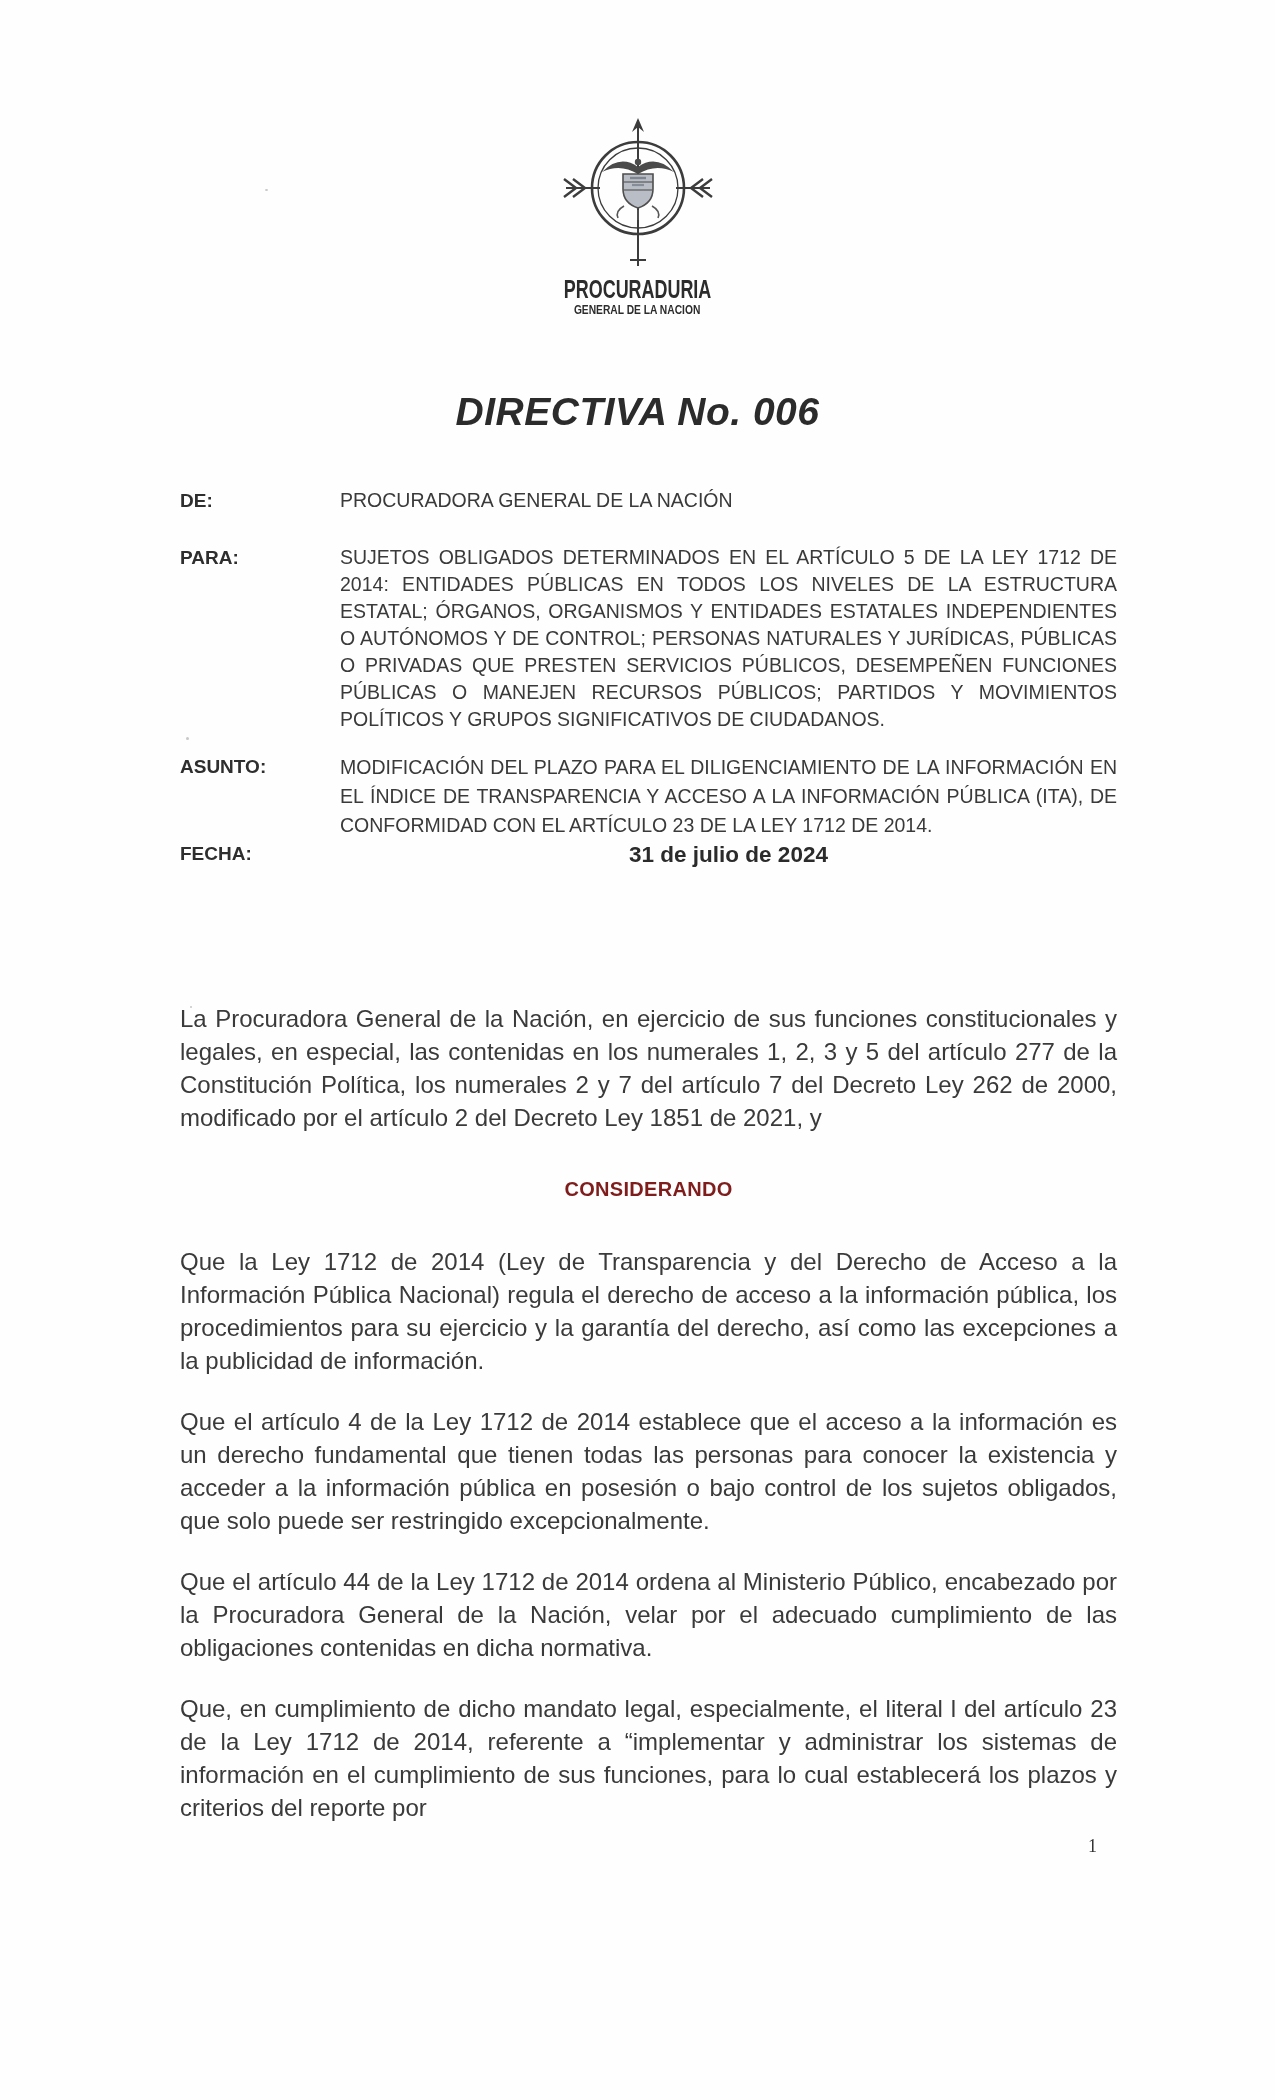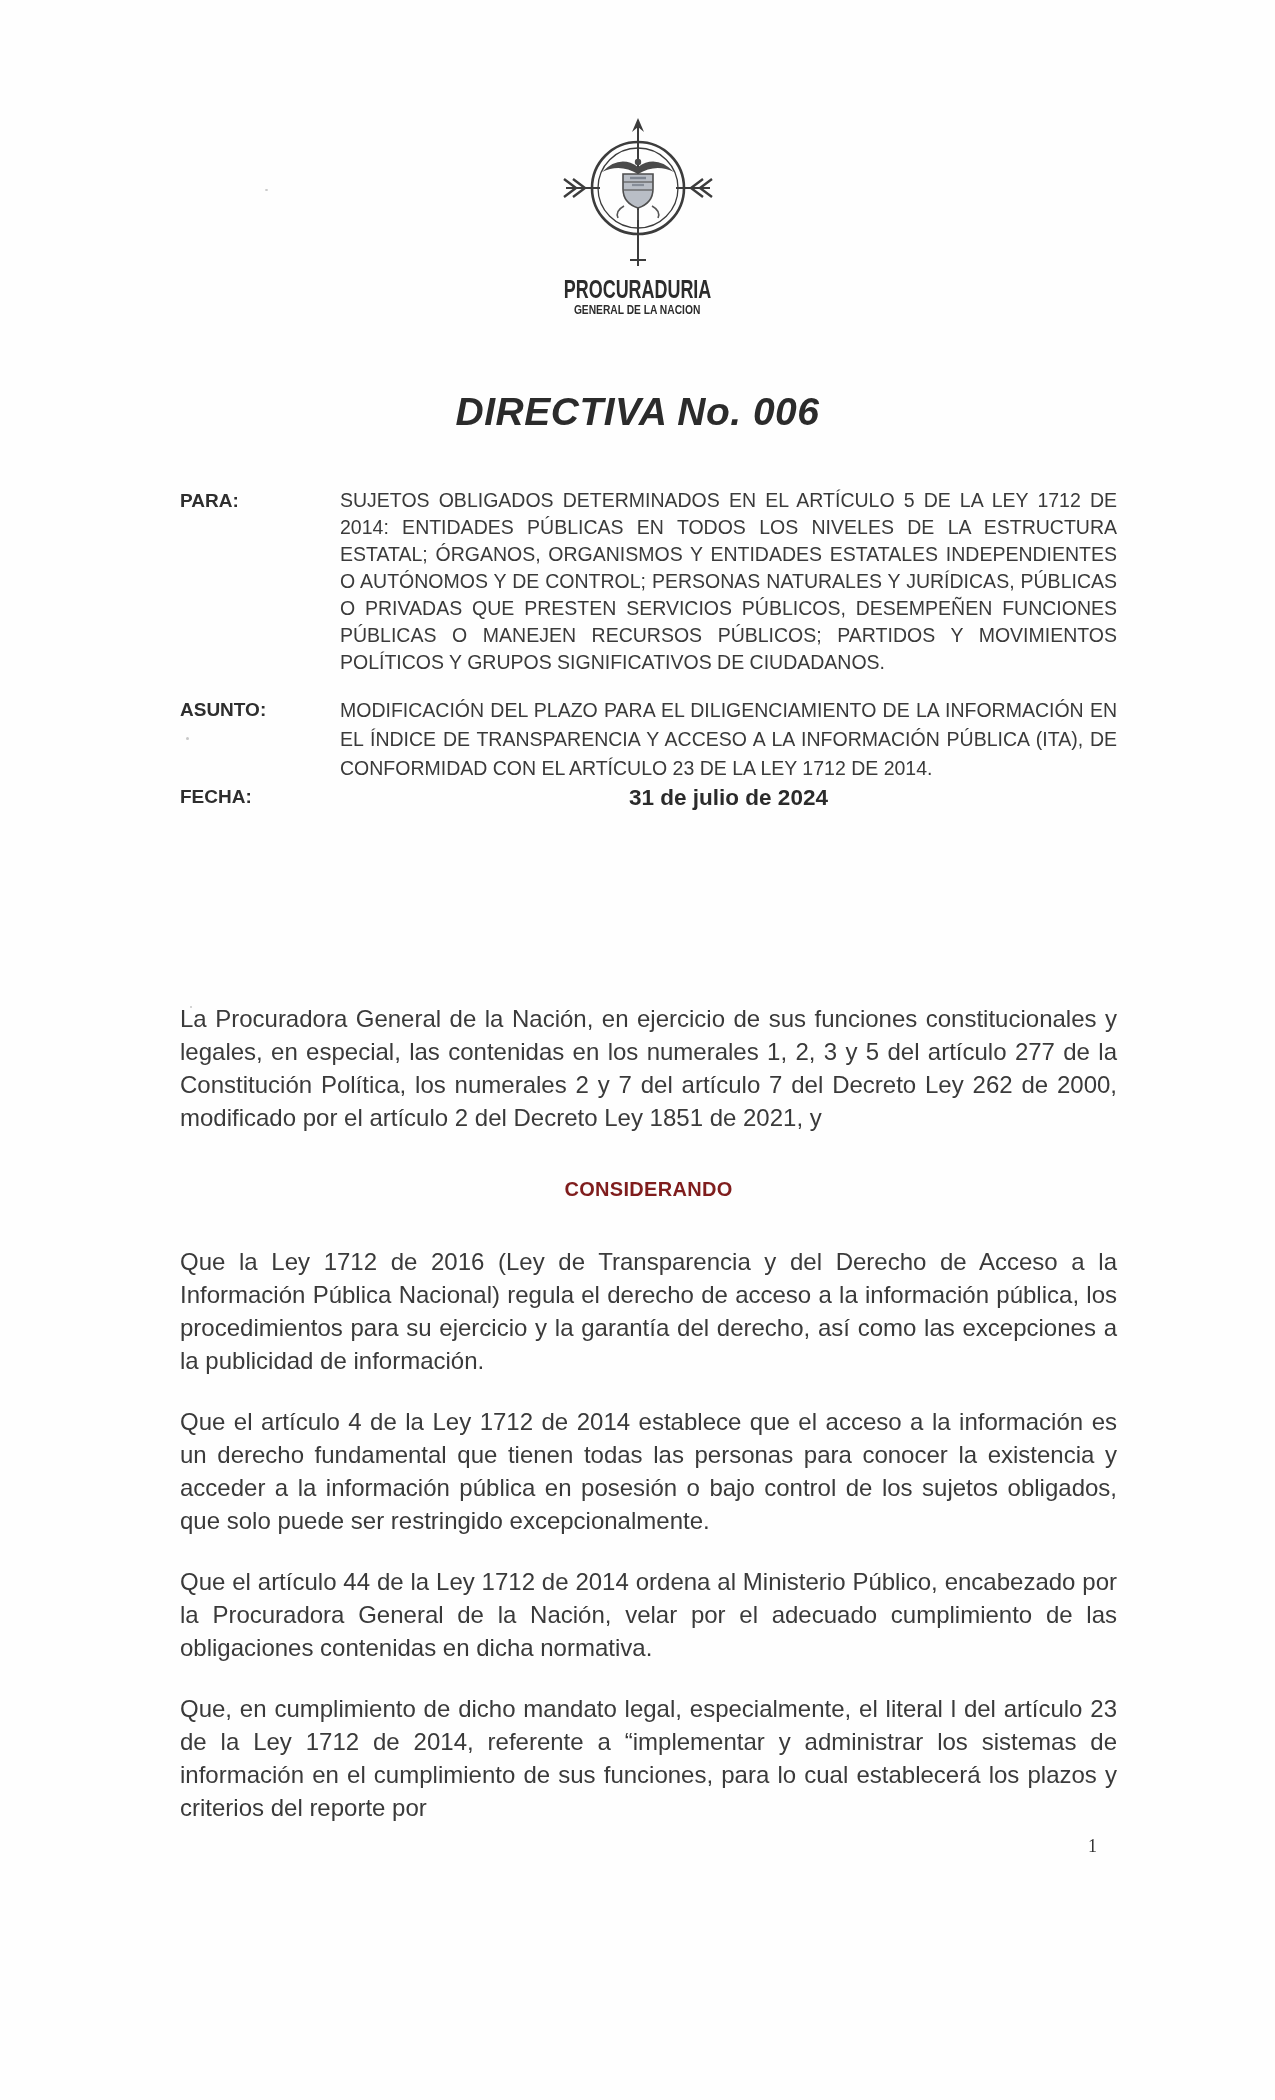--- a/index.html
+++ b/index.html
@@ -146,38 +146,42 @@
       <span class="org-line1">PROCURADURIA</span>
       <span class="org-line2">
         <span>GENERAL DE LA NACION</span>
       </span>
     </div>
   </header>
 
   <h1 class="doc-title">DIRECTIVA No. 006</h1>
 
   <section class="fields">
+    <div class="field-row row-de">
+      <div class="field-label">DE:</div>
+      <div class="field-value">PROCURADORA GENERAL DE LA NACIÓN</div>
+    </div>
     <div class="field-row row-para">
       <div class="field-label">PARA:</div>
       <div class="field-value">SUJETOS OBLIGADOS DETERMINADOS EN EL ARTÍCULO 5 DE LA LEY 1712 DE 2014: ENTIDADES PÚBLICAS EN TODOS LOS NIVELES DE LA ESTRUCTURA ESTATAL; ÓRGANOS, ORGANISMOS Y ENTIDADES ESTATALES INDEPENDIENTES O AUTÓNOMOS Y DE CONTROL; PERSONAS NATURALES Y JURÍDICAS, PÚBLICAS O PRIVADAS QUE PRESTEN SERVICIOS PÚBLICOS, DESEMPEÑEN FUNCIONES PÚBLICAS O MANEJEN RECURSOS PÚBLICOS; PARTIDOS Y MOVIMIENTOS POLÍTICOS Y GRUPOS SIGNIFICATIVOS DE CIUDADANOS.</div>
     </div>
     <div class="field-row row-asunto">
       <div class="field-label">ASUNTO:</div>
       <div class="field-value">MODIFICACIÓN DEL PLAZO PARA EL DILIGENCIAMIENTO DE LA INFORMACIÓN EN EL ÍNDICE DE TRANSPARENCIA Y ACCESO A LA INFORMACIÓN PÚBLICA (ITA), DE CONFORMIDAD CON EL ARTÍCULO 23 DE LA LEY 1712 DE 2014.</div>
     </div>
     <div class="field-row row-fecha">
       <div class="field-label">FECHA:</div>
       <div class="field-value">31 de julio de 2024</div>
     </div>
   </section>
 
   <section class="body-text">
     <p>La Procuradora General de la Nación, en ejercicio de sus funciones constitucionales y legales, en especial, las contenidas en los numerales 1, 2, 3 y 5 del artículo 277 de la Constitución Política, los numerales 2 y 7 del artículo 7 del Decreto Ley 262 de 2000, modificado por el artículo 2 del Decreto Ley 1851 de 2021, y</p>
     <h2 class="section-heading">CONSIDERANDO</h2>
-    <p>Que la Ley 1712 de 2016 (Ley de Transparencia y del Derecho de Acceso a la Información Pública Nacional) regula el derecho de acceso a la información pública, los procedimientos para su ejercicio y la garantía del derecho, así como las excepciones a la publicidad de información.</p>
+    <p>Que la Ley 1712 de 2014 (Ley de Transparencia y del Derecho de Acceso a la Información Pública Nacional) regula el derecho de acceso a la información pública, los procedimientos para su ejercicio y la garantía del derecho, así como las excepciones a la publicidad de información.</p>
     <p>Que el artículo 4 de la Ley 1712 de 2014 establece que el acceso a la información es un derecho fundamental que tienen todas las personas para conocer la existencia y acceder a la información pública en posesión o bajo control de los sujetos obligados, que solo puede ser restringido excepcionalmente.</p>
     <p>Que el artículo 44 de la Ley 1712 de 2014 ordena al Ministerio Público, encabezado por la Procuradora General de la Nación, velar por el adecuado cumplimiento de las obligaciones contenidas en dicha normativa.</p>
     <p>Que, en cumplimiento de dicho mandato legal, especialmente, el literal l del artículo 23 de la Ley 1712 de 2014, referente a “implementar y administrar los sistemas de información en el cumplimiento de sus funciones, para lo cual establecerá los plazos y criterios del reporte por</p>
   </section>
 
   <div class="page-number">1</div>
 
   <div class="speck s1"></div>
   <div class="speck s2"></div>
   <div class="speck s3"></div>

